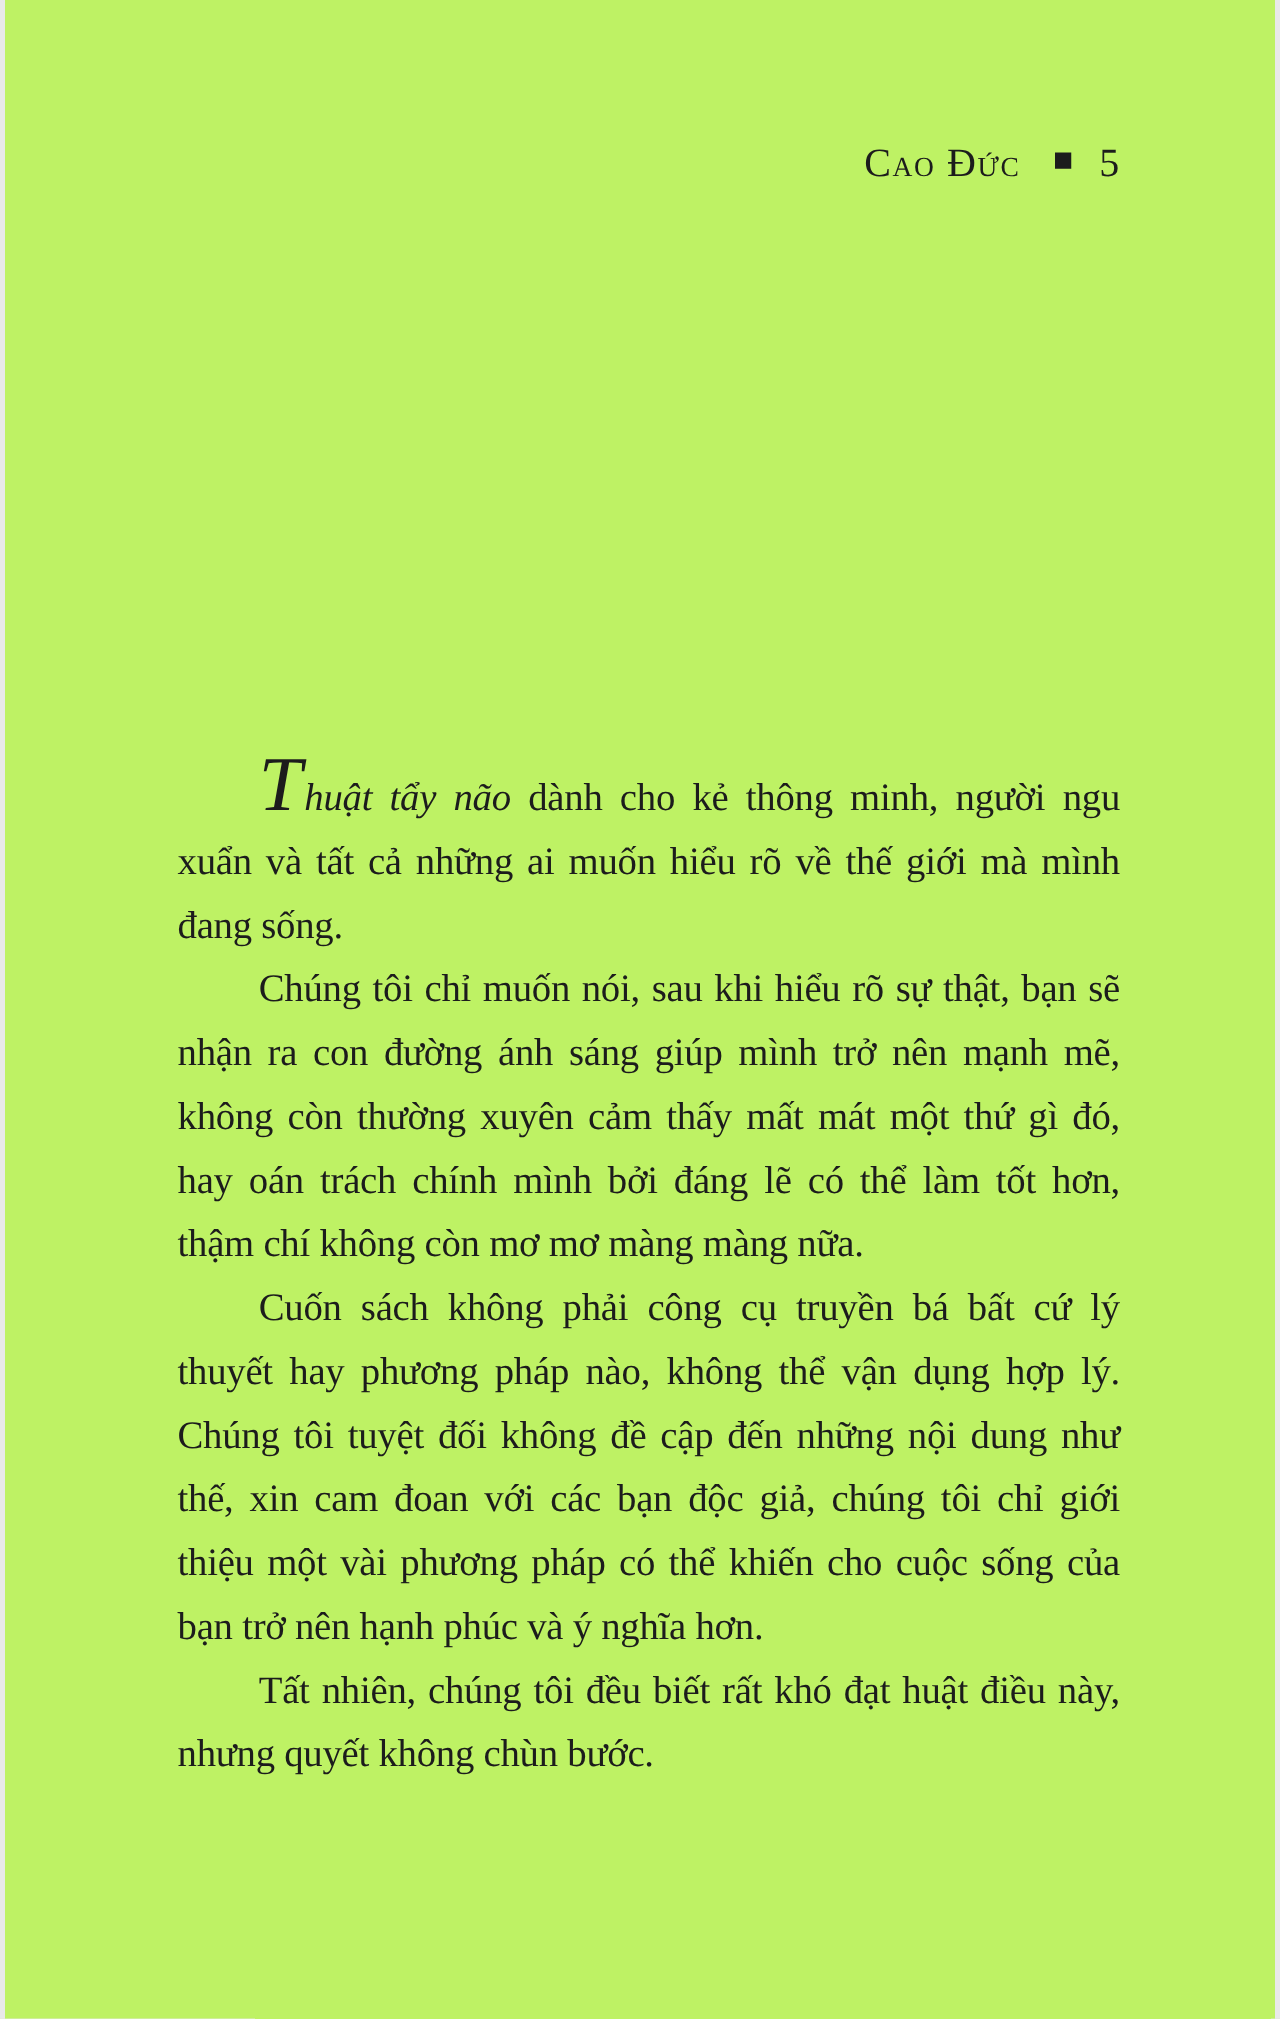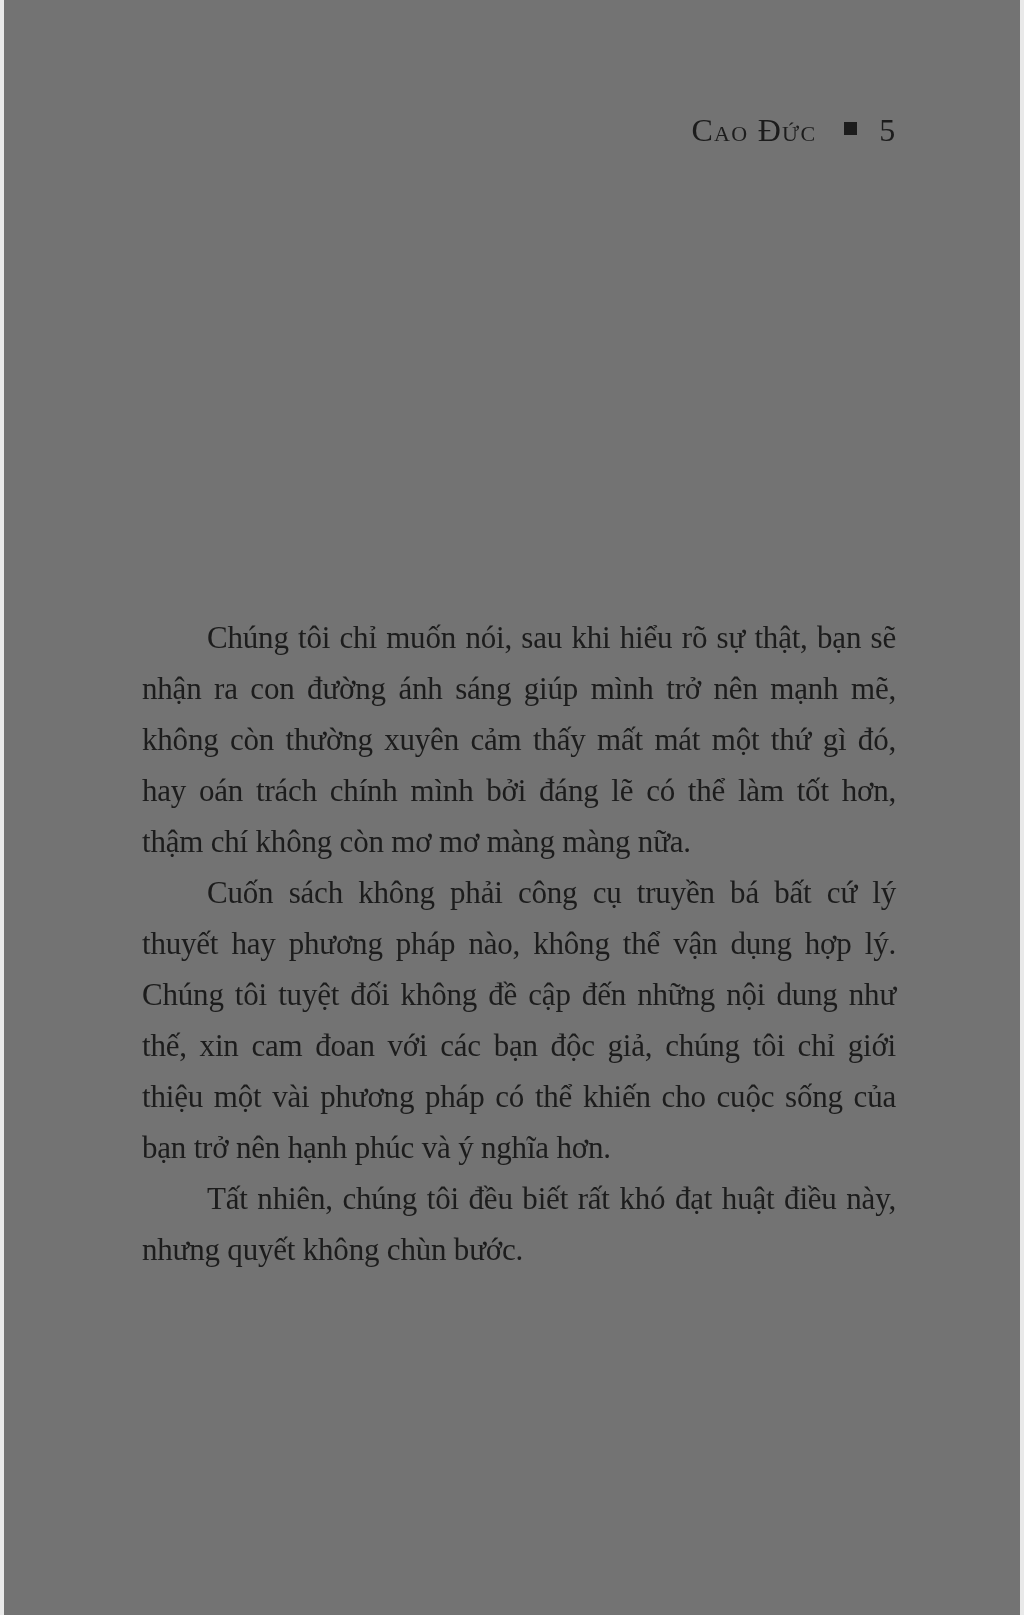--- a/index.html
+++ b/index.html
@@ -5,21 +5,21 @@
   html, body {
     margin: 0;
     padding: 0;
     background: #e9e9e9;
   }
   .page {
     position: relative;
     width: 1016px;
     height: 1615px;
     margin: 0 auto;
-    background: #737373;
+    background: #bef264;
     color: #1c1c1c;
     font-family: "Liberation Serif", "DejaVu Serif", serif;
     overflow: hidden;
   }
   
   .running-header {
     position: absolute;
     top: 106px;
     left: 138px;
     width: 754px;
@@ -90,20 +90,21 @@
 
 <div class="page">
 
   <div class="running-header">
     <span class="header-author">Cao Đức</span><span class="header-square"></span><span class="header-page-number">5</span>
   </div>
 
 
   <div class="body-block">
 
+    <p><span class="opening-initial">T</span><span class="opening-italic">huật tẩy não</span><span> dành cho kẻ thông minh, người ngu xuẩn và tất cả những ai muốn hiểu rõ về thế giới mà mình đang sống.</span></p>
 
     <p><span>Chúng tôi chỉ muốn nói, sau khi hiểu rõ sự thật, bạn sẽ nhận ra con đường ánh sáng giúp mình trở nên mạnh mẽ, không còn thường xuyên cảm thấy mất mát một thứ gì đó, hay oán trách chính mình bởi đáng lẽ có thể làm tốt hơn, thậm chí không còn mơ mơ màng màng nữa.</span></p>
 
     <p><span>Cuốn sách không phải công cụ truyền bá bất cứ lý thuyết hay phương pháp nào, không thể vận dụng hợp lý. Chúng tôi tuyệt đối không đề cập đến những nội dung như thế, xin cam đoan với các bạn độc giả, chúng tôi chỉ giới thiệu một vài phương pháp có thể khiến cho cuộc sống của bạn trở nên hạnh phúc và ý nghĩa hơn.</span></p>
 
     <p><span>Tất nhiên, chúng tôi đều biết rất khó đạt huật điều này, nhưng quyết không chùn bước.</span></p>
 
   </div>
 
 </div>

